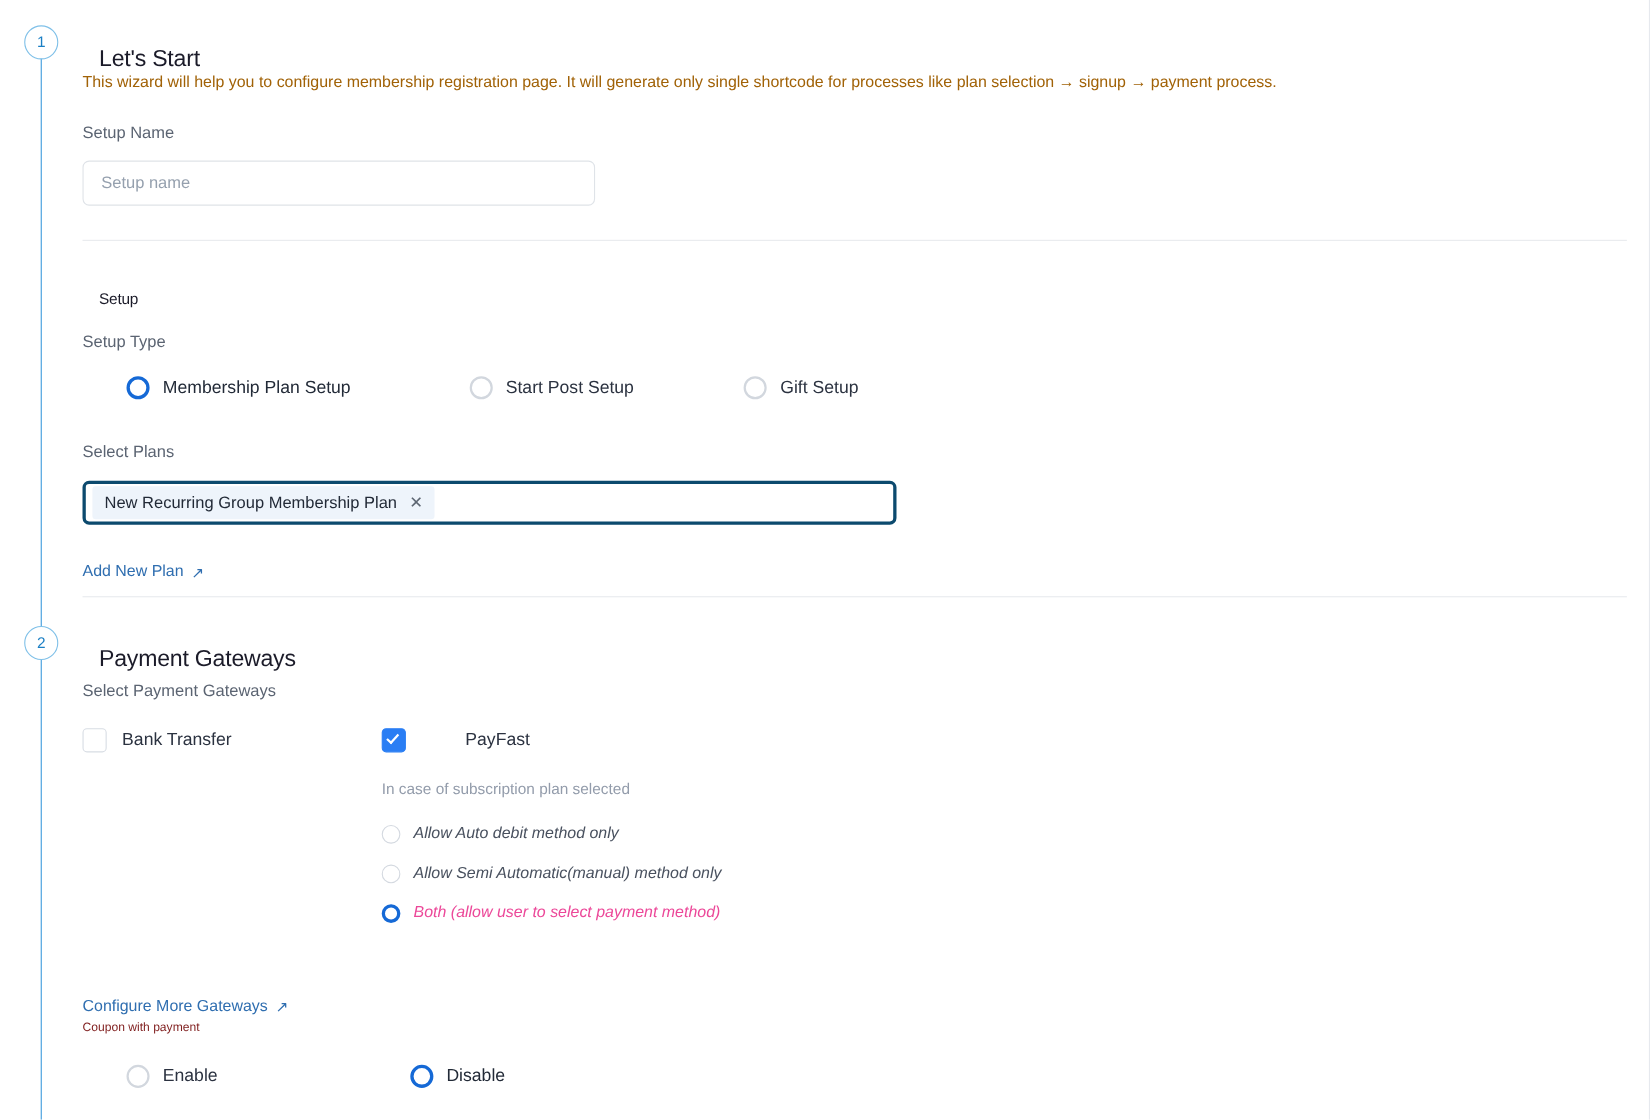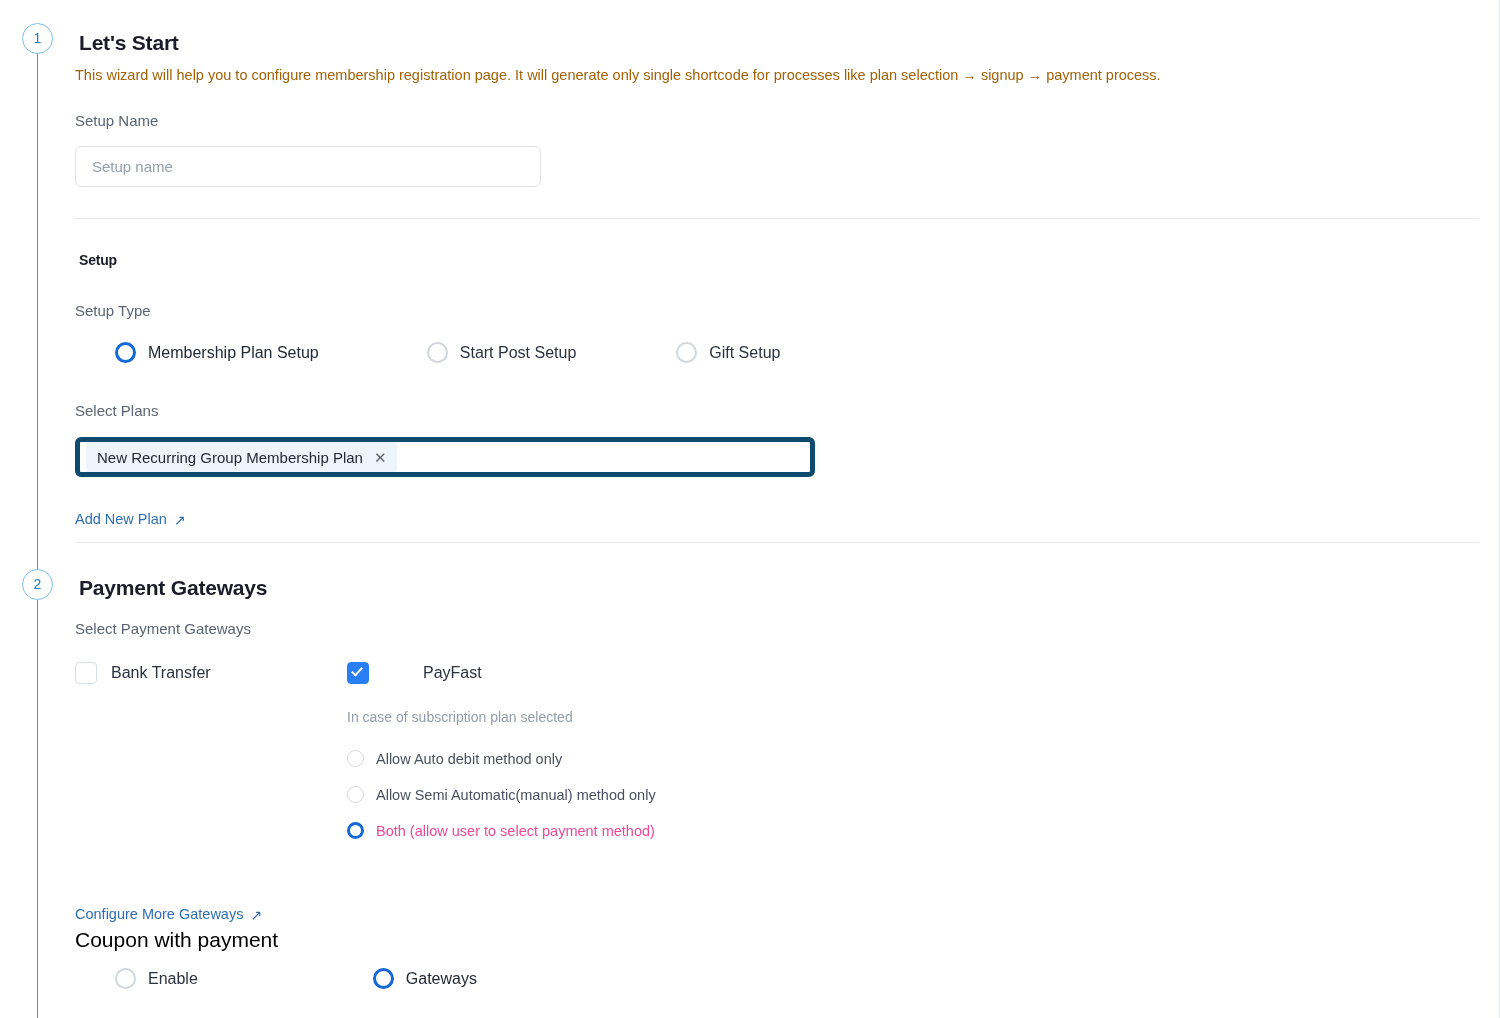--- a/index.html
+++ b/index.html
@@ -55,24 +55,24 @@
   
   .content {
     position: absolute;
     left: 75px;
     top: 0;
     right: 10px;
   }
 
   .sec-title {
     font-size: 21px;
-    font-weight: bold;
+    font-weight: normal;
     color: #1b1b29;
     letter-spacing: -0.2px;
-    margin: 4px;
+    margin: 15px;
   }
   .sec-title.t1 { position: absolute; top: 27px; left: 0; }
   .sec-title.t2 { position: absolute; top: 248px; left: 0; font-size: 14px; }
   .sec-title.t3 { position: absolute; top: 572px; left: 0; }
 
   .lead {
     position: absolute;
     top: 67px;
     left: 0;
     font-size: 14.5px;
@@ -82,21 +82,21 @@
 
   .field-label {
     font-size: 15px;
     color: #5b6472;
     position: absolute;
   }
   .lbl-setup-name { top: 112px; left: 0; }
   .lbl-setup-type { top: 302px; left: 0; }
   .lbl-select-plans { top: 402px; left: 0; }
   .lbl-select-gw { top: 620px; left: 0; }
-  .lbl-coupon { top: 928px; left: 0; font-size: 21px; color: #000000;}
+  .lbl-coupon { top: 928px; left: 0; font-size: 11px; color: #7f1d1d;}
 
   .text-input {
     position: absolute;
     top: 146px;
     left: 0;
     width: 466px;
     height: 41px;
     border: 1px solid #dfe3e8;
     border-radius: 6px;
     background: #fff;
@@ -145,23 +145,24 @@
     font-size: 16px;
     color: #2b3240;
     white-space: nowrap;
   }
   .radio-opt.checked .radio-text { color: #222a37; }
 
   
   .sub-radio-list { position: absolute; left: 272px; top: 750px; }
   .sub-radio {
     display: flex;
-    align-items: center;
+    align-items: flex-start;
     margin-bottom: 19px;
     cursor: pointer;
+    font-style: italic;
   }
   .sub-radio:last-child { margin-bottom: 0; }
   .sub-mark {
     width: 17px;
     height: 17px;
     border-radius: 50%;
     border: 1.6px solid #d4d9e0;
     background: #fff;
     flex: 0 0 auto;
   }
@@ -176,21 +177,21 @@
   }
   .sub-radio.checked .sub-text { color: #ec4899; }
 
   
   .multiselect {
     position: absolute;
     top: 437px;
     left: 0;
     width: 740px;
     height: 40px;
-    border: 5px solid #0c4a6e;
+    border: 3px solid #0c4a6e;
     border-radius: 6px;
     background: #fff;
     display: flex;
     align-items: center;
     padding: 0 6px;
   }
   .chip {
     display: inline-flex;
     align-items: center;
     height: 30px;
@@ -373,18 +374,18 @@
     <div class="field-label lbl-coupon">Coupon with payment</div>
 
     <div class="radio-row r-coupon">
       <div class="radio-opt">
         <span class="radio-mark"></span>
         <span class="radio-text">Enable</span>
       </div>
       <div class="sp-coupon"></div>
       <div class="radio-opt checked">
         <span class="radio-mark"></span>
-        <span class="radio-text">Gateways</span>
+        <span class="radio-text">Disable</span>
       </div>
     </div>
 
   </div>
 </div>
 
 </body></html>

